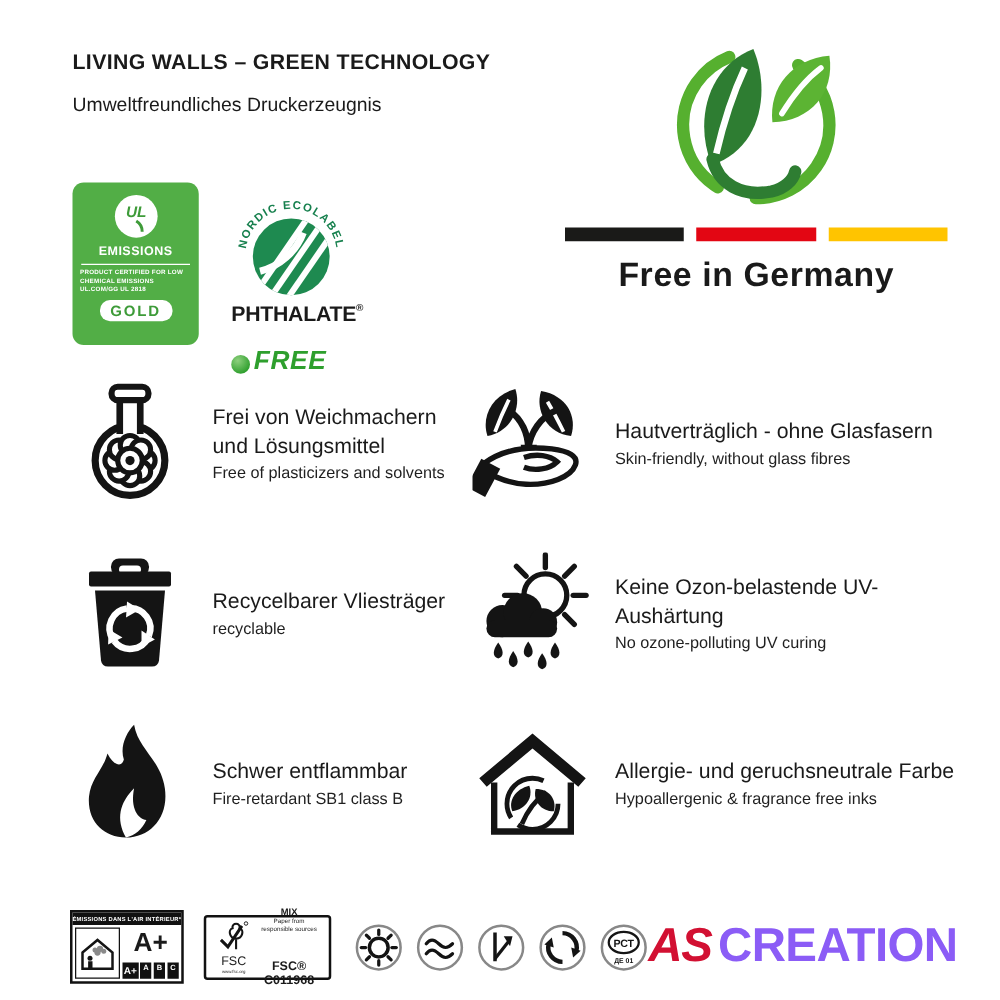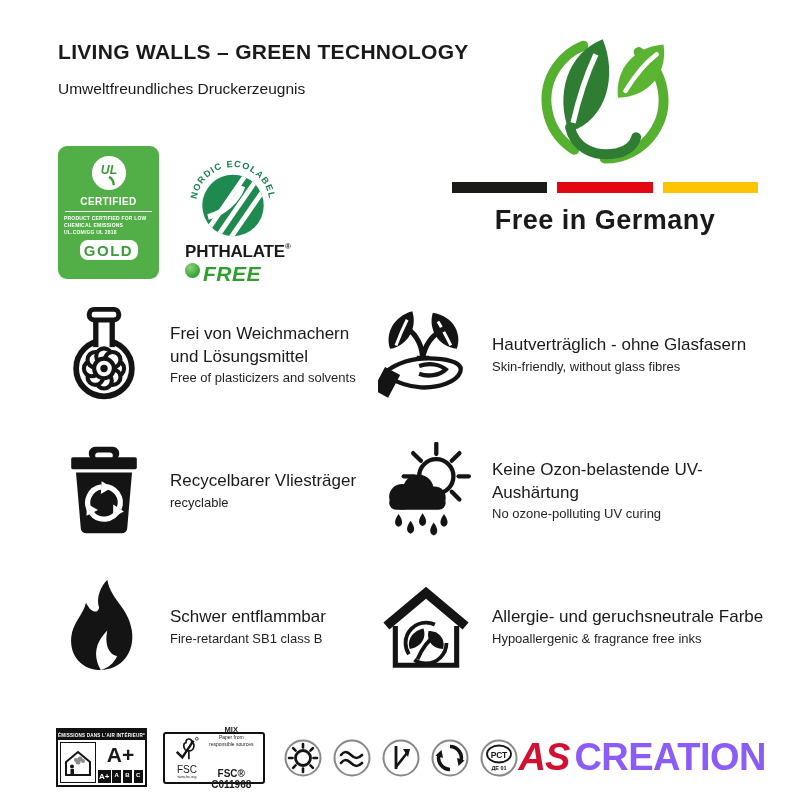--- a/index.html
+++ b/index.html
@@ -1,45 +1,45 @@
 <!DOCTYPE html>
 <html><head>
 <meta charset="utf-8">
 <style>
   html,body{margin:0;padding:0;background:#fff;}
   .page{position:relative;width:800px;height:800px;background:#fff;overflow:hidden;
         font-family:"Liberation Sans",sans-serif;color:#1a1a1a;}
 
   
   .header{position:absolute;left:58px;top:40px;}
-  .title{font-size:21px;font-weight:700;letter-spacing:.3px;}
+  .title{font-size:17px;font-weight:700;letter-spacing:.3px;}
   .subtitle{margin-top:16px;font-size:15.5px;}
 
   
   .brandblock{position:absolute;left:452px;top:24px;width:306px;display:flex;flex-direction:column;align-items:center;}
   .flag{display:flex;gap:10px;width:100%;margin-top:6px;}
   .flag div{flex:1;height:11px;}
   .flag .f-black{background:#1a1a18;}
   .flag .f-red{background:#e30613;}
   .flag .f-gold{background:#ffc400;}
   .mig{margin-top:12px;font-size:27px;font-weight:700;letter-spacing:.5px;}
 
   
   .certs{position:absolute;left:58px;top:146px;display:flex;gap:26px;align-items:flex-start;}
   .gg{width:101px;box-sizing:border-box;background:#52ae46;border-radius:9px;padding:8px 6px 7px;color:#fff;text-align:center;}
   .gg-ul{display:flex;justify-content:center;}
   .gg-name{font-size:10px;font-weight:700;letter-spacing:.4px;margin-top:4px;}
   .gg-div{border-top:1px solid #fff;margin:4px 1px 3px;}
   .gg-details{font-size:5px;font-weight:700;text-align:left;line-height:1.35;letter-spacing:.2px;}
-  .gg-gold{margin:5px auto 12px;width:58px;background:#fff;color:#3e9b39;font-size:15px;font-weight:700;border-radius:8px;padding:1.5px 0;letter-spacing:1.5px;}
+  .gg-gold{margin:5px auto 12px;width:58px;background:#fff;color:#3e9b39;font-size:12px;font-weight:700;border-radius:8px;padding:1.5px 0;letter-spacing:1.5px;}
   .nordic-wrap{display:flex;flex-direction:column;align-items:flex-start;margin-top:-2px;}
   .phthalate{margin-top:3px;}
   .ph-line1{font-size:17px;font-weight:700;letter-spacing:-.2px;line-height:1;}
   .ph-sup{font-size:8px;vertical-align:top;}
-  .ph-row{display:flex;align-items:flex-start;gap:3px;margin-top:3px;}
+  .ph-row{display:flex;align-items:flex-end;gap:3px;margin-top:18px;}
   .globe{width:15px;height:15px;border-radius:50%;background:radial-gradient(circle at 35% 30%,#8ed07e,#2e9f2d 75%);}
   .free{font-size:21px;font-weight:700;font-style:italic;color:#2e9f2d;letter-spacing:.5px;line-height:1;}
 
   
   .features{position:absolute;left:56px;top:298px;width:714px;display:grid;grid-template-columns:322px 392px;row-gap:24px;}
   .feature{display:flex;align-items:center;gap:18px;min-height:112px;}
   .f-icon{flex:0 0 96px;display:flex;justify-content:center;align-items:center;}
   .f-title{font-size:17px;line-height:1.3;color:#1a1a1a;}
   .f-sub{font-size:13px;margin-top:2px;color:#1f1f1f;}
 
@@ -96,21 +96,21 @@
 
   <div class="certs">
     <div class="gg">
       <div class="gg-ul">
         <svg viewBox="0 0 40 40" width="38" height="38">
           <circle cx="20" cy="20" r="18" fill="#ffffff"></circle>
           <text x="20" y="21" text-anchor="middle" font-size="13" font-weight="bold" font-style="italic" fill="#3e9b39" font-family="Liberation Sans, sans-serif">UL</text>
           <path d="M20 24 q5 3 5 9" stroke="#3e9b39" stroke-width="2.5" fill="none"></path>
         </svg>
       </div>
-      <div class="gg-name">CERTIFIED</div>
+      <div class="gg-name">EMISSIONS</div>
       <div class="gg-div"></div>
       <div class="gg-details">PRODUCT CERTIFIED FOR LOW CHEMICAL EMISSIONS UL.COM/GG UL 2818</div>
       <div class="gg-gold">GOLD</div>
     </div>
 
     <div class="nordic-wrap">
       <svg viewBox="0 0 100 100" width="96" height="96">
         <defs>
           <path id="ncArc" d="M12 62 A 38 38 0 0 1 88 62" fill="none"></path>
           <clipPath id="ncClip">

